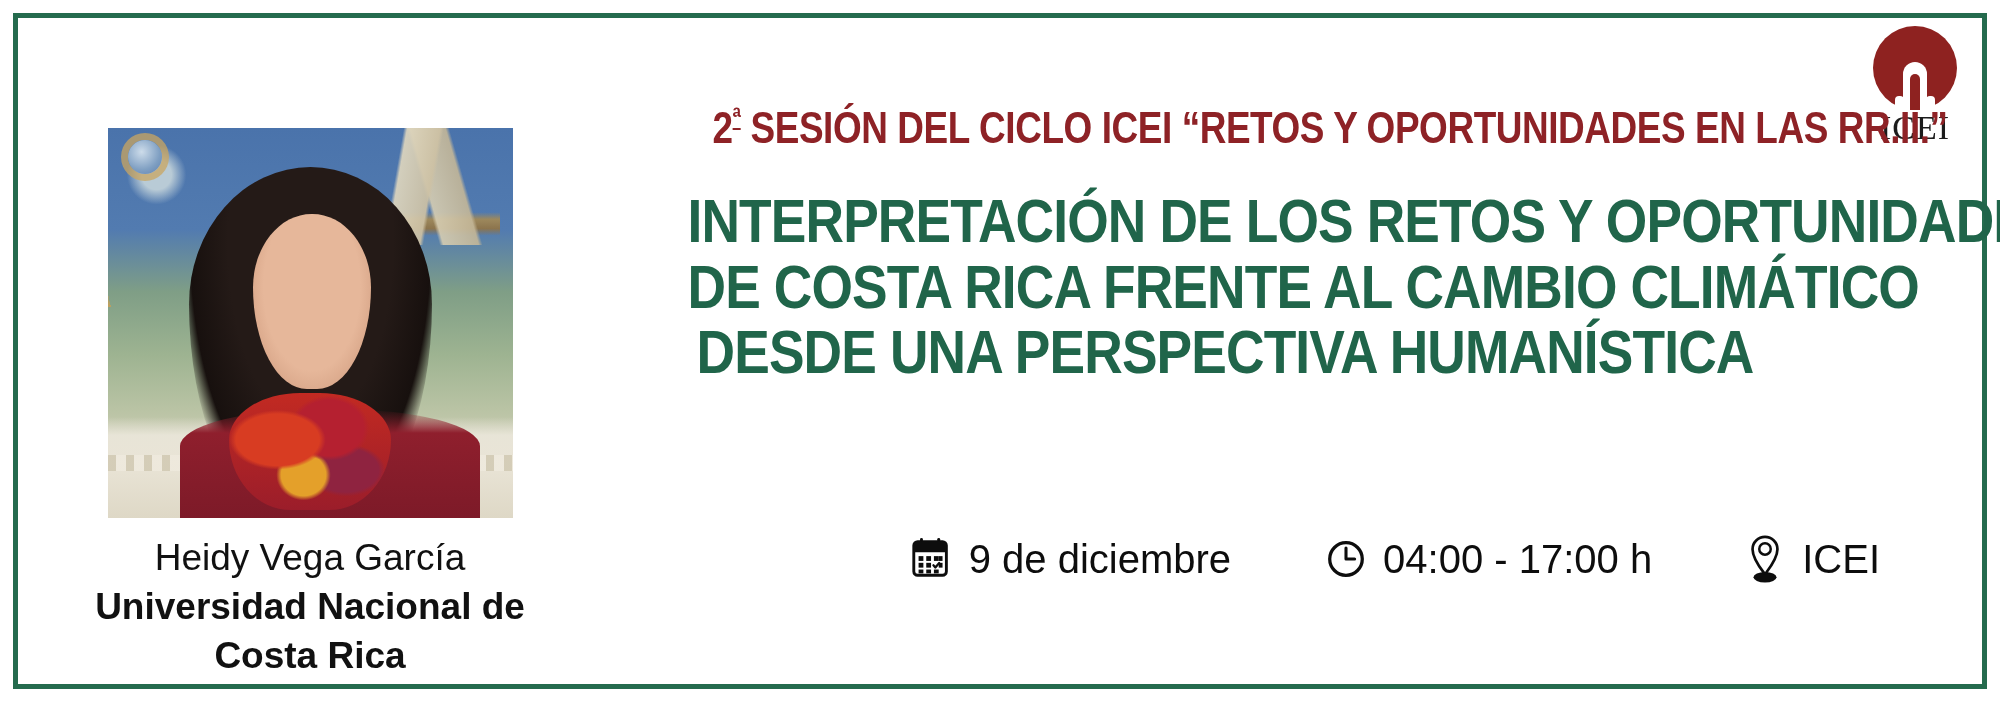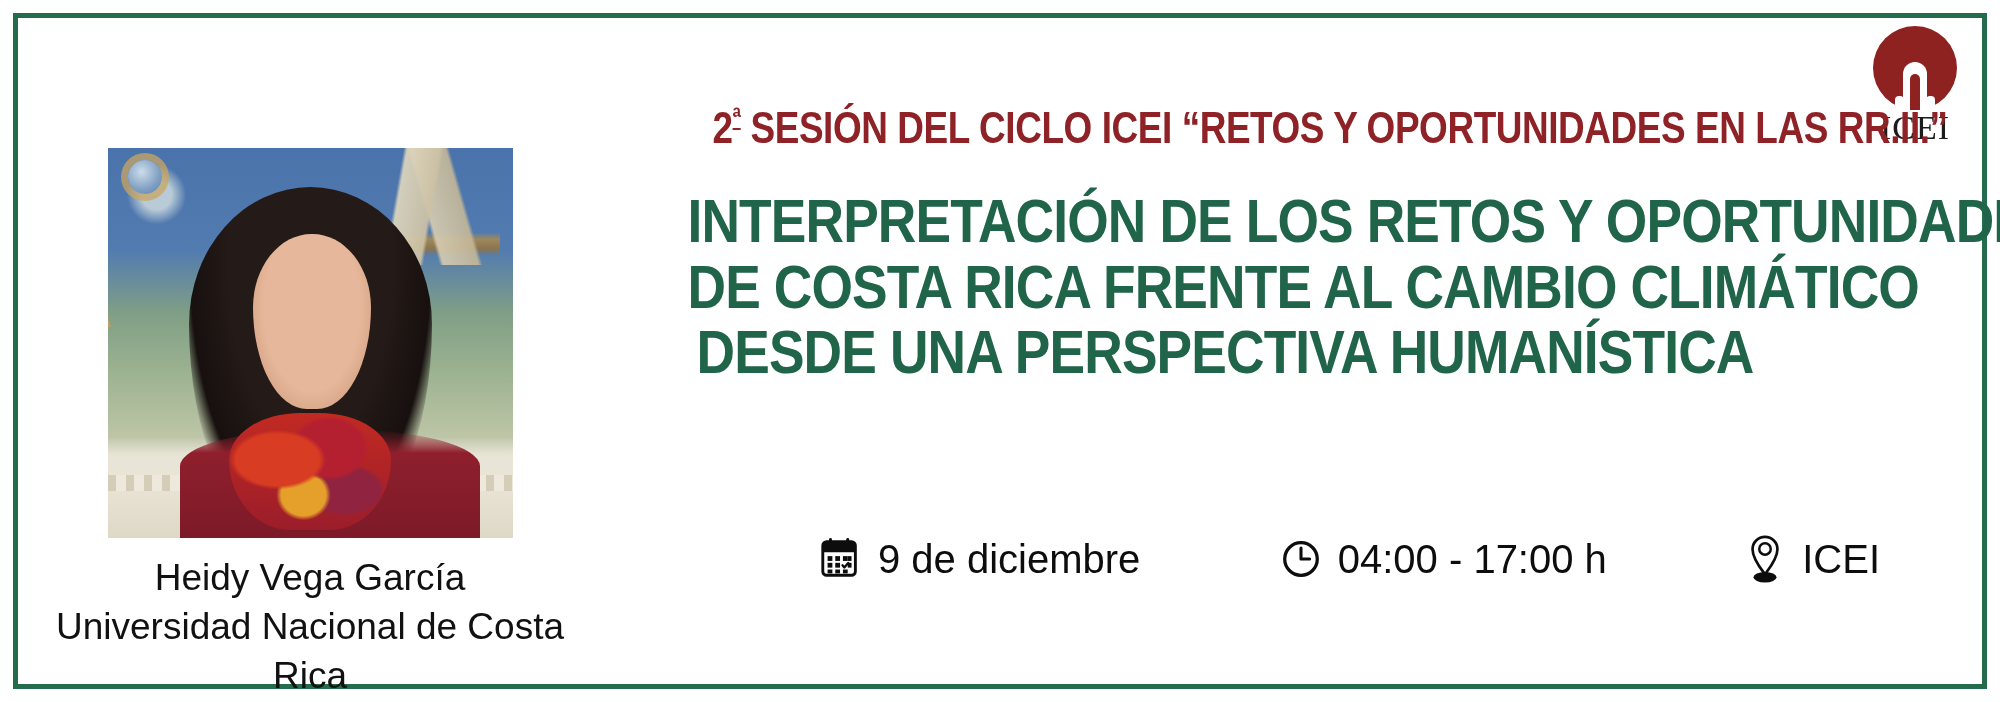--- a/index.html
+++ b/index.html
@@ -102,21 +102,20 @@
     color: #1c1c1c;
     line-height: 1;
   }
 
   
   .speaker {
     position: absolute;
     left: 40px;
     top: 128px;
     width: 540px;
-    margin-top: 20px;
   }
   .photo {
     position: relative;
     width: 405px;
     height: 390px;
     margin: 0 auto;
     overflow: hidden;
     background: #5d7fae;
   }
   .photo-bg {
@@ -226,21 +225,21 @@
     font-size: 37px;
     color: #111111;
     line-height: 1.32;
     font-weight: 400;
   }
   .speaker-affil {
     text-align: center;
     font-size: 37px;
     color: #111111;
     line-height: 1.32;
-    font-weight: 400;
+    font-weight: 700;
   }
 
   
   .content {
     position: absolute;
     left: 600px;
     top: 104px;
     width: 1250px;
   }
 
@@ -278,22 +277,22 @@
   }
 
   
   .info-row {
     position: absolute;
     left: 600px;
     top: 533px;
     width: 1280px;
     display: flex;
     align-items: center;
-    justify-content: space-between;
-    gap: 0;
+    justify-content: flex-end;
+    gap: 16px;
   }
   .info-item {
     display: flex;
     align-items: center;
     gap: 14px;
     color: #0d0d0d;
     font-size: 40px;
     line-height: 1;
   }
   .info-item.date   { margin-left: 218px; }

